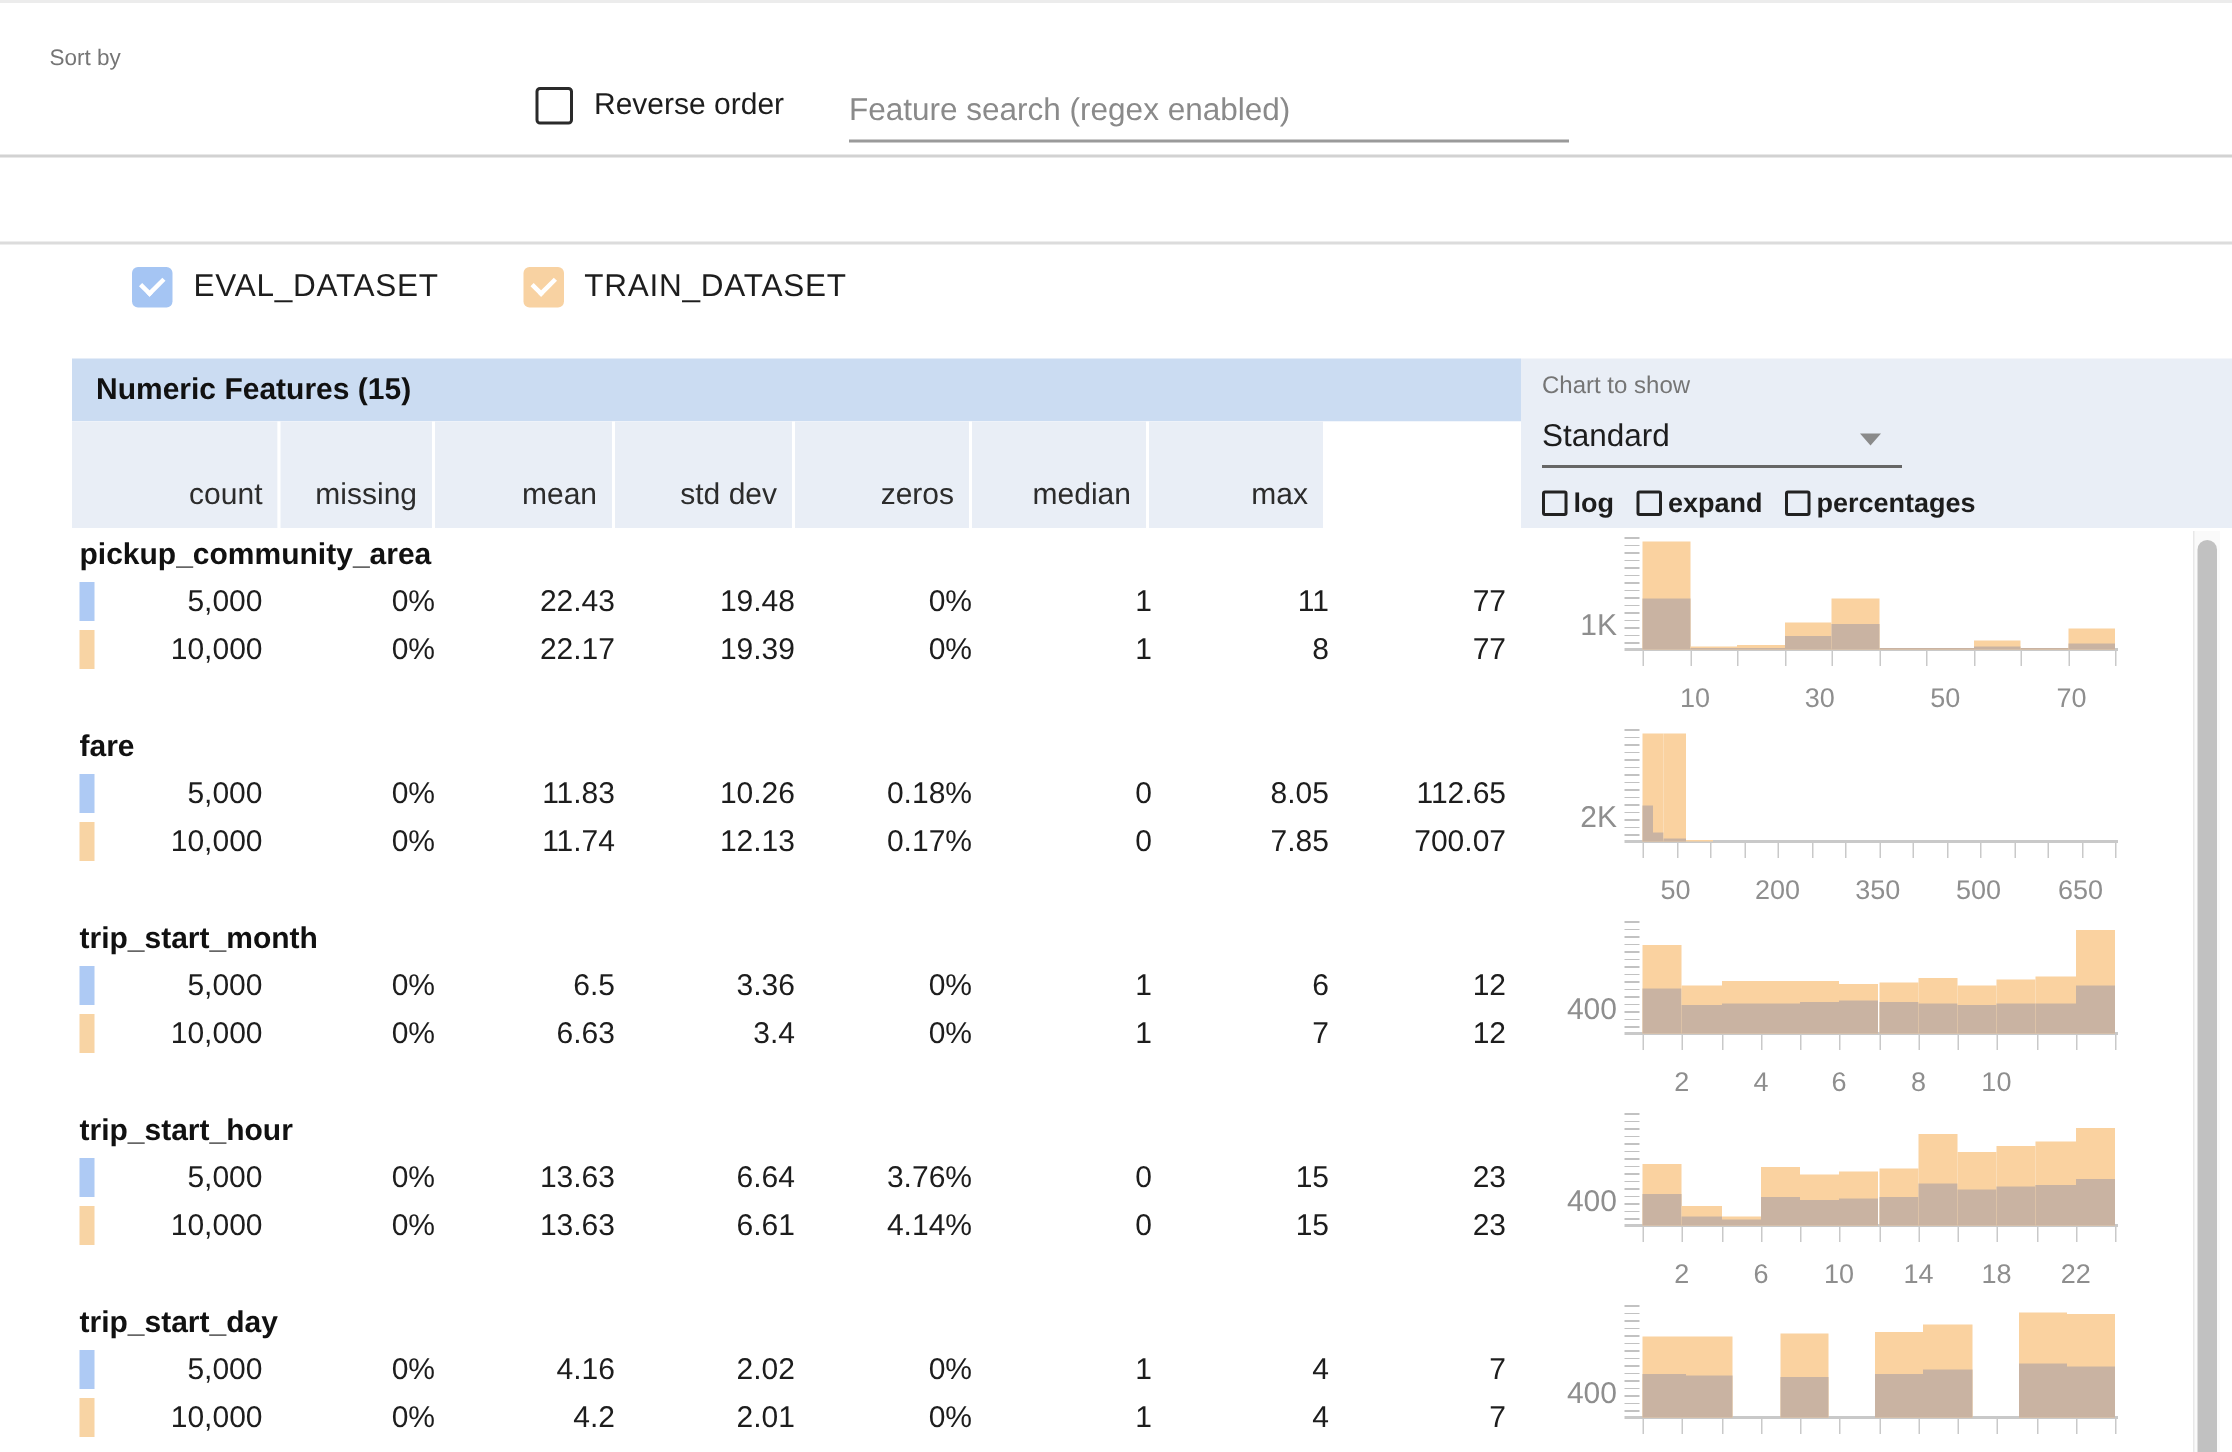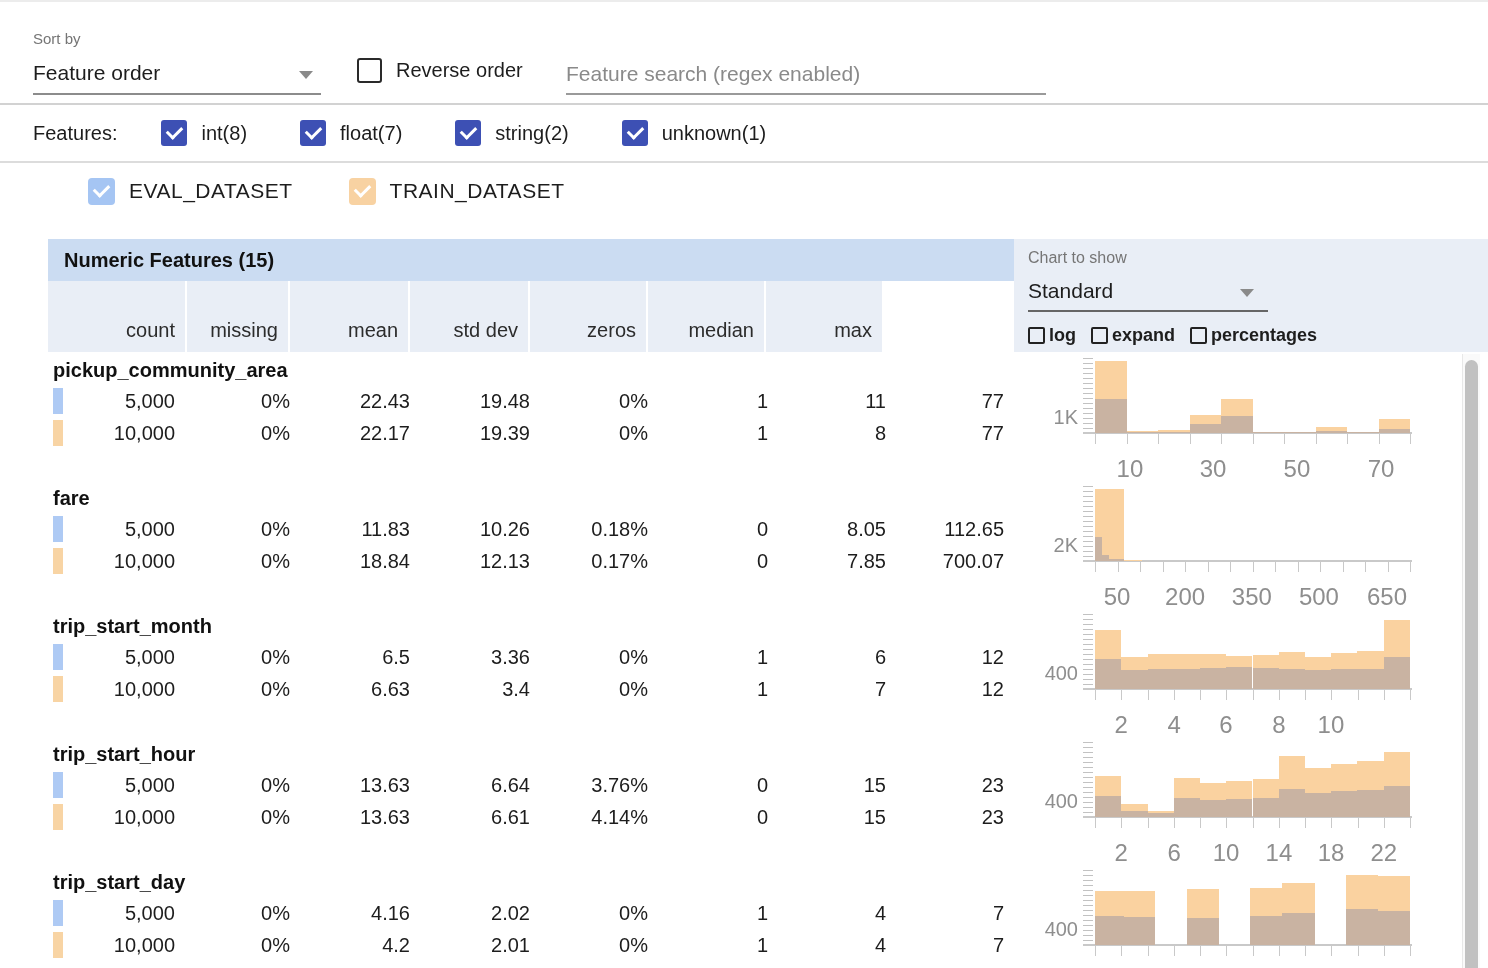--- a/index.html
+++ b/index.html
@@ -77,70 +77,45 @@
   .feature-chart { position:absolute; left:982px; top:0; width:450px; height:128px; }
   .y-label { position:absolute; left:0; top:54px; width:48px; text-align:right; font-size:20px; color:#8e8e8e; }
   .ruler { position:absolute; left:53px; top:6px; width:10px; height:75px;
     background:repeating-linear-gradient(to bottom, #c2c2c2 0 1px, transparent 1px 5px); }
   .baseline { position:absolute; left:53px; top:80px; width:329px; height:2px; background:#c9c9c9; }
   .bar { position:absolute; bottom:47px; }
   .bar.train { background:#fad2a0; }
   .bar.eval { background:#c9b3a2; }
   .xtick { position:absolute; top:82px; width:1px; height:10px; background:#c9c9c9; }
   .xtick-label { position:absolute; top:103px; width:70px; margin-left:-35px; text-align:center;
-    font-size:24px; color:#8e8e8e; }
+    font-size:18px; color:#8e8e8e; }
 
   
   .scrollbar-track { position:absolute; left:1462px; top:352px; width:18px; height:616px;
     background:#fafafa; border-left:1px solid #e8e8e8; }
   .scrollbar-thumb { position:absolute; left:2px; top:6px; width:13px; height:620px;
     background:#c1c1c1; border-radius:7px; }
 </style>
 </head>
 <body>
 
 <div class="app">
 
   <div class="toolbar">
     <div class="sort-label">Sort by</div>
-    <div class="sort-select">
-      <span class="sel-text">Feature order</span>
-      <span class="caret"></span>
-    </div>
     <div class="reverse-wrap">
       <span class="cb-unchecked"></span>
       <span class="reverse-label">Reverse order</span>
     </div>
     <div class="search-wrap">
       <input type="text" placeholder="Feature search (regex enabled)" style="">
     </div>
     <div class="divider1"></div>
   </div>
 
-  <div class="filters-row">
-    <span class="filters-label">Features:</span>
-    <span id="type-filters" style="display:flex; align-items:center;">
-        <span class="type-item">
-          <span class="cb cb-indigo" style="background: rgb(61, 80, 180);"></span>
-          <span class="type-label">int(8)</span>
-        </span>
-        <span class="type-item">
-          <span class="cb cb-indigo" style="background: rgb(61, 80, 180);"></span>
-          <span class="type-label">float(7)</span>
-        </span>
-        <span class="type-item">
-          <span class="cb cb-indigo" style="background: rgb(61, 80, 180);"></span>
-          <span class="type-label">string(2)</span>
-        </span>
-        <span class="type-item">
-          <span class="cb cb-indigo" style="background: rgb(61, 80, 180);"></span>
-          <span class="type-label">unknown(1)</span>
-        </span>
-      </span>
-  </div>
   <div class="divider2"></div>
 
   <div class="dataset-row" id="dataset-toggles">
       <span class="ds-item">
         <span class="cb cb-ds" style="background: rgb(165, 197, 243);"></span>
         <span class="ds-label">EVAL_DATASET</span>
       </span>
       <span class="ds-item">
         <span class="cb cb-ds" style="background: rgb(248, 210, 162);"></span>
         <span class="ds-label">TRAIN_DATASET</span>
@@ -259,21 +234,21 @@
             <div class="stat-cell" style="width: 120px;">10.26</div>
             <div class="stat-cell" style="width: 118px;">0.18%</div>
             <div class="stat-cell" style="width: 120px;">0</div>
             <div class="stat-cell" style="width: 118px;">8.05</div>
             <div class="stat-cell" style="width: 118px;">112.65</div>
           </div>
           <div class="stat-row">
             <span class="legend-swatch" style="background: rgb(248, 212, 164);"></span>
             <div class="stat-cell" style="width: 137px;">10,000</div>
             <div class="stat-cell" style="width: 115px;">0%</div>
-            <div class="stat-cell" style="width: 120px;">18.84</div>
+            <div class="stat-cell" style="width: 120px;">11.74</div>
             <div class="stat-cell" style="width: 120px;">12.13</div>
             <div class="stat-cell" style="width: 118px;">0.17%</div>
             <div class="stat-cell" style="width: 120px;">0</div>
             <div class="stat-cell" style="width: 118px;">7.85</div>
             <div class="stat-cell" style="width: 118px;">700.07</div>
           </div>
           <div class="feature-chart">
             <div class="y-label">2K</div>
             <div class="ruler"></div>
             <div class="baseline"></div>

